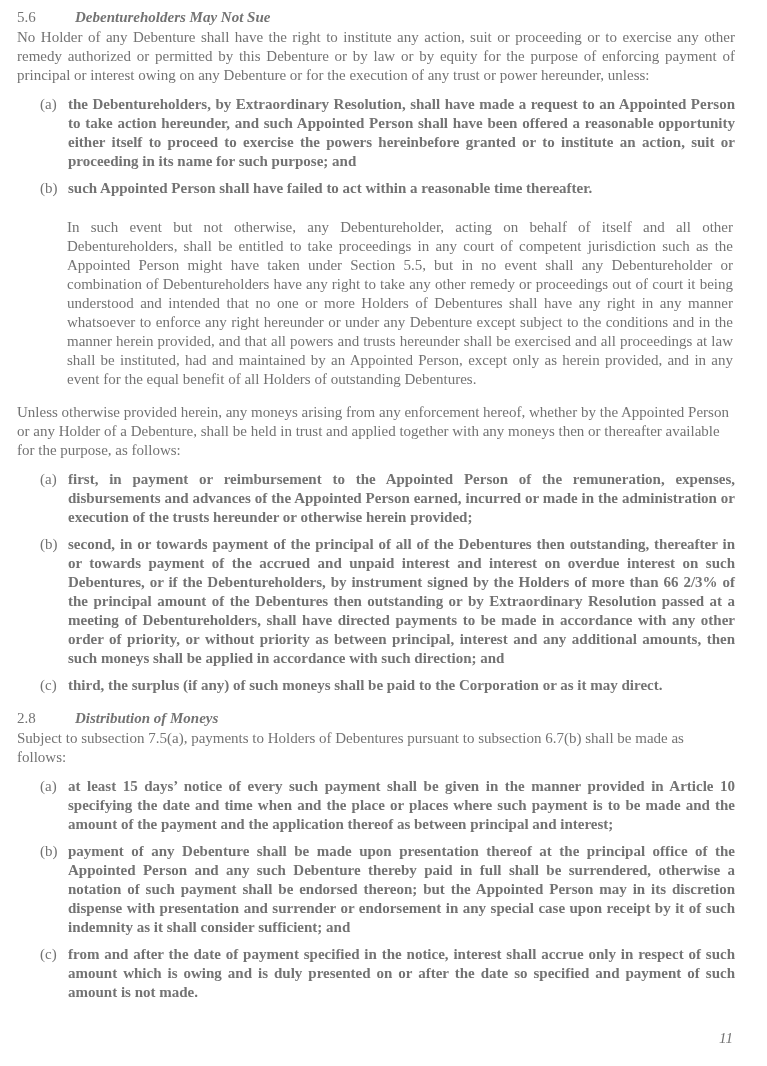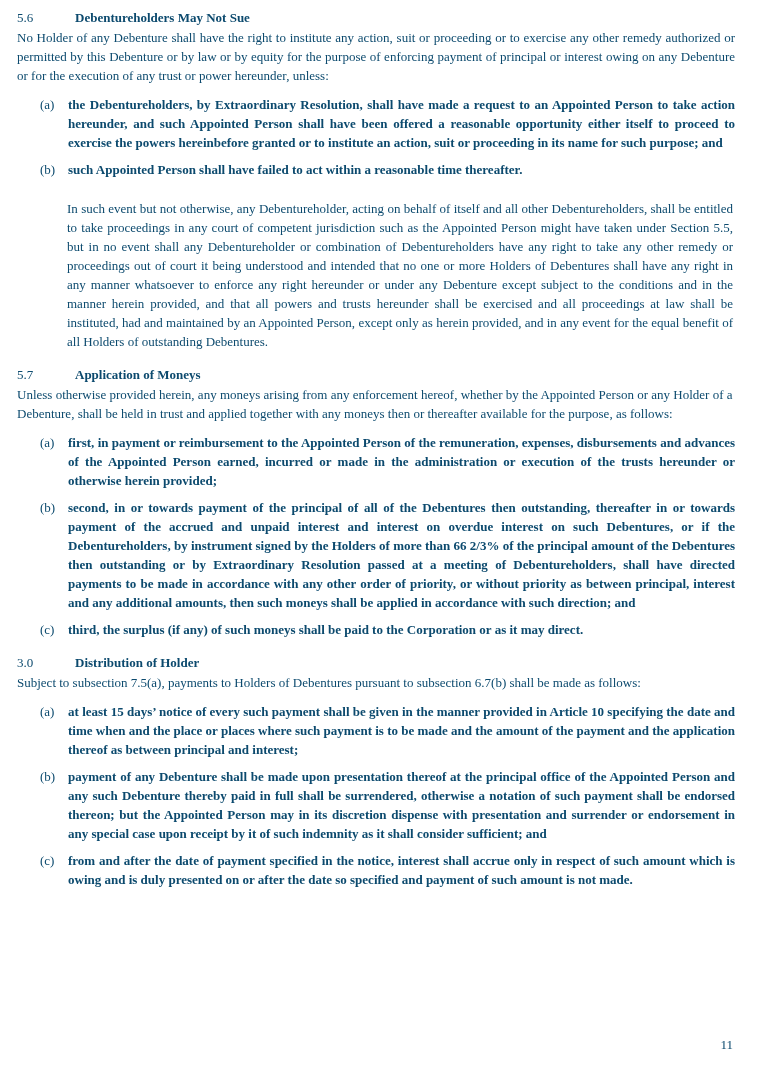--- a/index.html
+++ b/index.html
@@ -5,49 +5,50 @@
   html, body { margin: 0; padding: 0; background: #ffffff; }
   .page {
     position: relative;
     width: 767px;
     height: 1066px;
     background: #ffffff;
     overflow: hidden;
     box-sizing: border-box;
     padding: 8px 32px 0 17px;
     font-family: "Liberation Serif", "DejaVu Serif", serif;
-    font-size: 13px;
+    font-size: 15px;
     line-height: 19px;
-    color: #0c4a6e;
+    color: #737373;
     -webkit-font-smoothing: antialiased;
   }
   .section { margin: 0 0 14px 0; }
   .section-heading {
     display: flex;
     align-items: baseline;
     margin: 0 0 1px 0;
   }
   .sec-num { width: 58px; flex: 0 0 58px; }
-  .sec-title { font-weight: bold; }
+  .sec-title { font-weight: bold; font-style: italic; }
   p.intro { margin: 0 0 10px 0; font-family: Liberation Serif, serif; }
   .justify { text-align: justify; text-justify: inter-word; }
   .item {
     display: flex;
     margin: 0 0 8px 0;
     padding-left: 23px;
   }
   .item-label { width: 28px; flex: 0 0 28px; }
   .item-text { flex: 1 1 auto; font-weight: bold; }
   p.closing {
     margin: 20px 2px 0 50px;
   }
   .page-number {
     position: absolute;
     right: 34px;
-    bottom: 12px;
+    bottom: 18px;
+    font-style: italic;
   }
 </style>
 </head>
 <body>
 
 <div class="page">
 
   <div class="section">
     <div class="section-heading">
       <span class="sec-num">5.6</span>
@@ -59,43 +60,39 @@
       <span class="item-text justify">the Debentureholders, by Extraordinary Resolution, shall have made a request to an Appointed Person to take action hereunder, and such Appointed Person shall have been offered a reasonable opportunity either itself to proceed to exercise the powers hereinbefore granted or to institute an action, suit or proceeding in its name for such purpose; and</span>
     </div>
     <div class="item">
       <span class="item-label">(b)</span>
       <span class="item-text">such Appointed Person shall have failed to act within a reasonable time thereafter.</span>
     </div>
     <p class="closing justify">In such event but not otherwise, any Debentureholder, acting on behalf of itself and all other Debentureholders, shall be entitled to take proceedings in any court of competent jurisdiction such as the Appointed Person might have taken under Section 5.5, but in no event shall any Debentureholder or combination of Debentureholders have any right to take any other remedy or proceedings out of court it being understood and intended that no one or more Holders of Debentures shall have any right in any manner whatsoever to enforce any right hereunder or under any Debenture except subject to the conditions and in the manner herein provided, and that all powers and trusts hereunder shall be exercised and all proceedings at law shall be instituted, had and maintained by an Appointed Person, except only as herein provided, and in any event for the equal benefit of all Holders of outstanding Debentures.</p>
   </div>
 
   <div class="section">
-    <div class="section-heading">
-      <span class="sec-num">5.7</span>
-      <span class="sec-title">Application of Moneys</span>
-    </div>
     <p class="intro">Unless otherwise provided herein, any moneys arising from any enforcement hereof, whether by the Appointed Person or any Holder of a Debenture, shall be held in trust and applied together with any moneys then or thereafter available for the purpose, as follows:</p>
     <div class="item">
       <span class="item-label">(a)</span>
       <span class="item-text justify">first, in payment or reimbursement to the Appointed Person of the remuneration, expenses, disbursements and advances of the Appointed Person earned, incurred or made in the administration or execution of the trusts hereunder or otherwise herein provided;</span>
     </div>
     <div class="item">
       <span class="item-label">(b)</span>
       <span class="item-text justify">second, in or towards payment of the principal of all of the Debentures then outstanding, thereafter in or towards payment of the accrued and unpaid interest and interest on overdue interest on such Debentures, or if the Debentureholders, by instrument signed by the Holders of more than 66 2/3% of the principal amount of the Debentures then outstanding or by Extraordinary Resolution passed at a meeting of Debentureholders, shall have directed payments to be made in accordance with any other order of priority, or without priority as between principal, interest and any additional amounts, then such moneys shall be applied in accordance with such direction; and</span>
     </div>
     <div class="item">
       <span class="item-label">(c)</span>
       <span class="item-text">third, the surplus (if any) of such moneys shall be paid to the Corporation or as it may direct.</span>
     </div>
   </div>
 
   <div class="section">
     <div class="section-heading">
-      <span class="sec-num">3.0</span>
-      <span class="sec-title">Distribution of Holder</span>
+      <span class="sec-num">2.8</span>
+      <span class="sec-title">Distribution of Moneys</span>
     </div>
     <p class="intro">Subject to subsection 7.5(a), payments to Holders of Debentures pursuant to subsection 6.7(b) shall be made as follows:</p>
     <div class="item">
       <span class="item-label">(a)</span>
       <span class="item-text justify">at least 15 days’ notice of every such payment shall be given in the manner provided in Article 10 specifying the date and time when and the place or places where such payment is to be made and the amount of the payment and the application thereof as between principal and interest;</span>
     </div>
     <div class="item">
       <span class="item-label">(b)</span>
       <span class="item-text justify">payment of any Debenture shall be made upon presentation thereof at the principal office of the Appointed Person and any such Debenture thereby paid in full shall be surrendered, otherwise a notation of such payment shall be endorsed thereon; but the Appointed Person may in its discretion dispense with presentation and surrender or endorsement in any special case upon receipt by it of such indemnity as it shall consider sufficient; and</span>
     </div>

